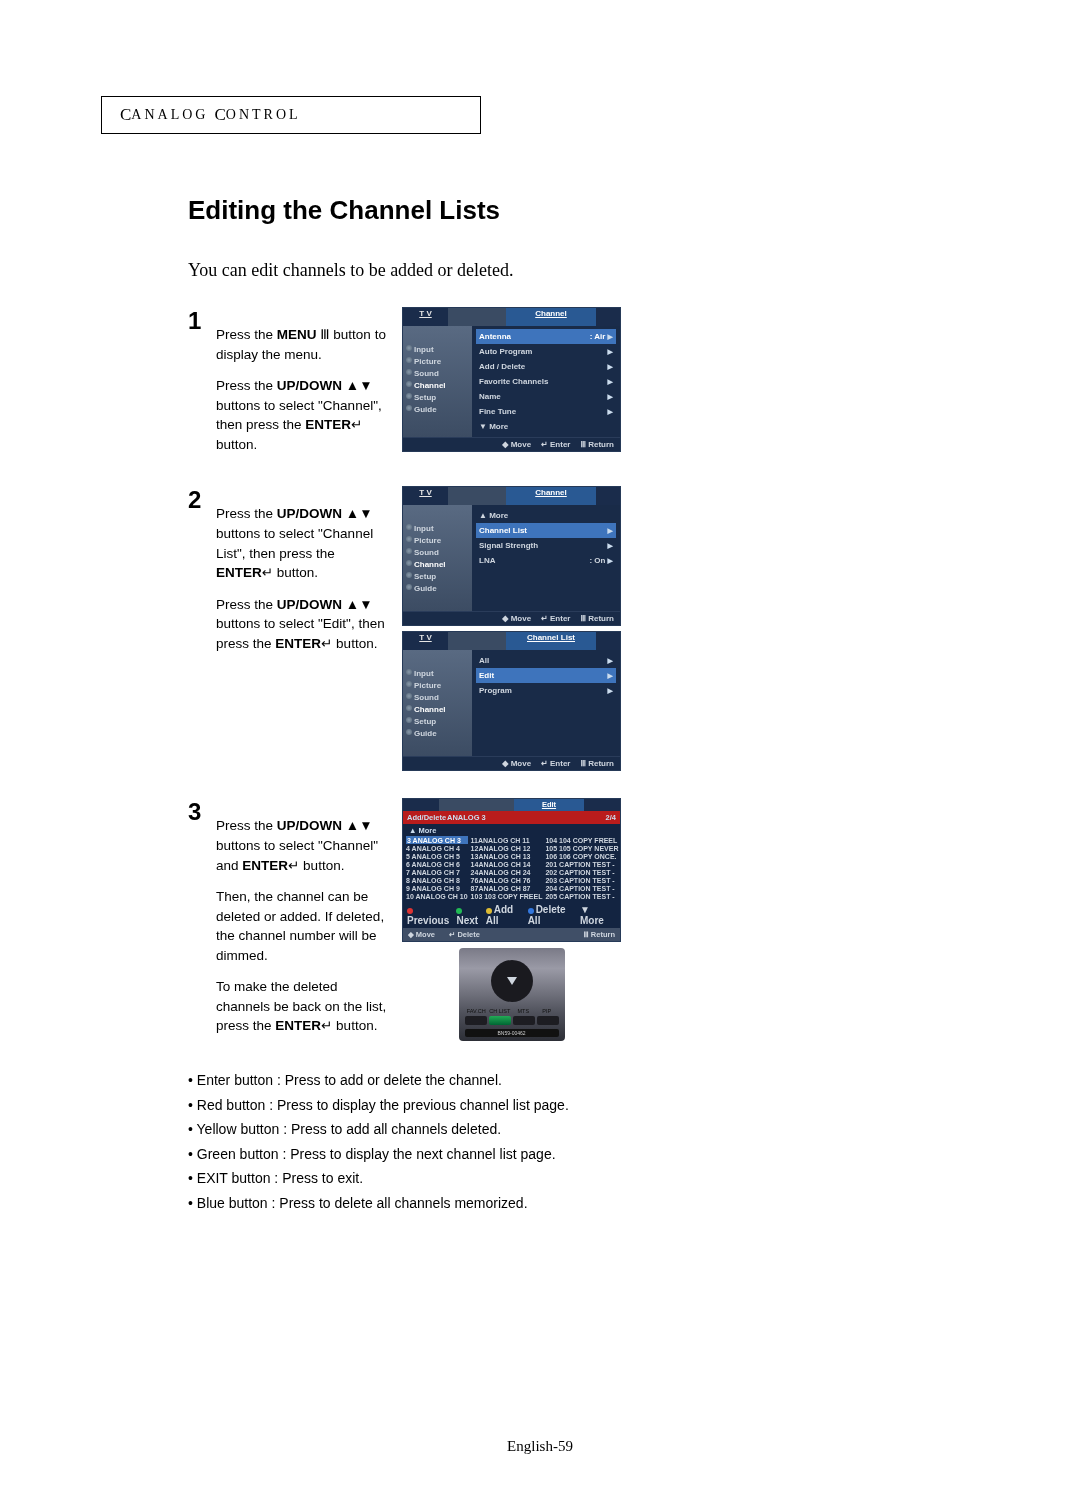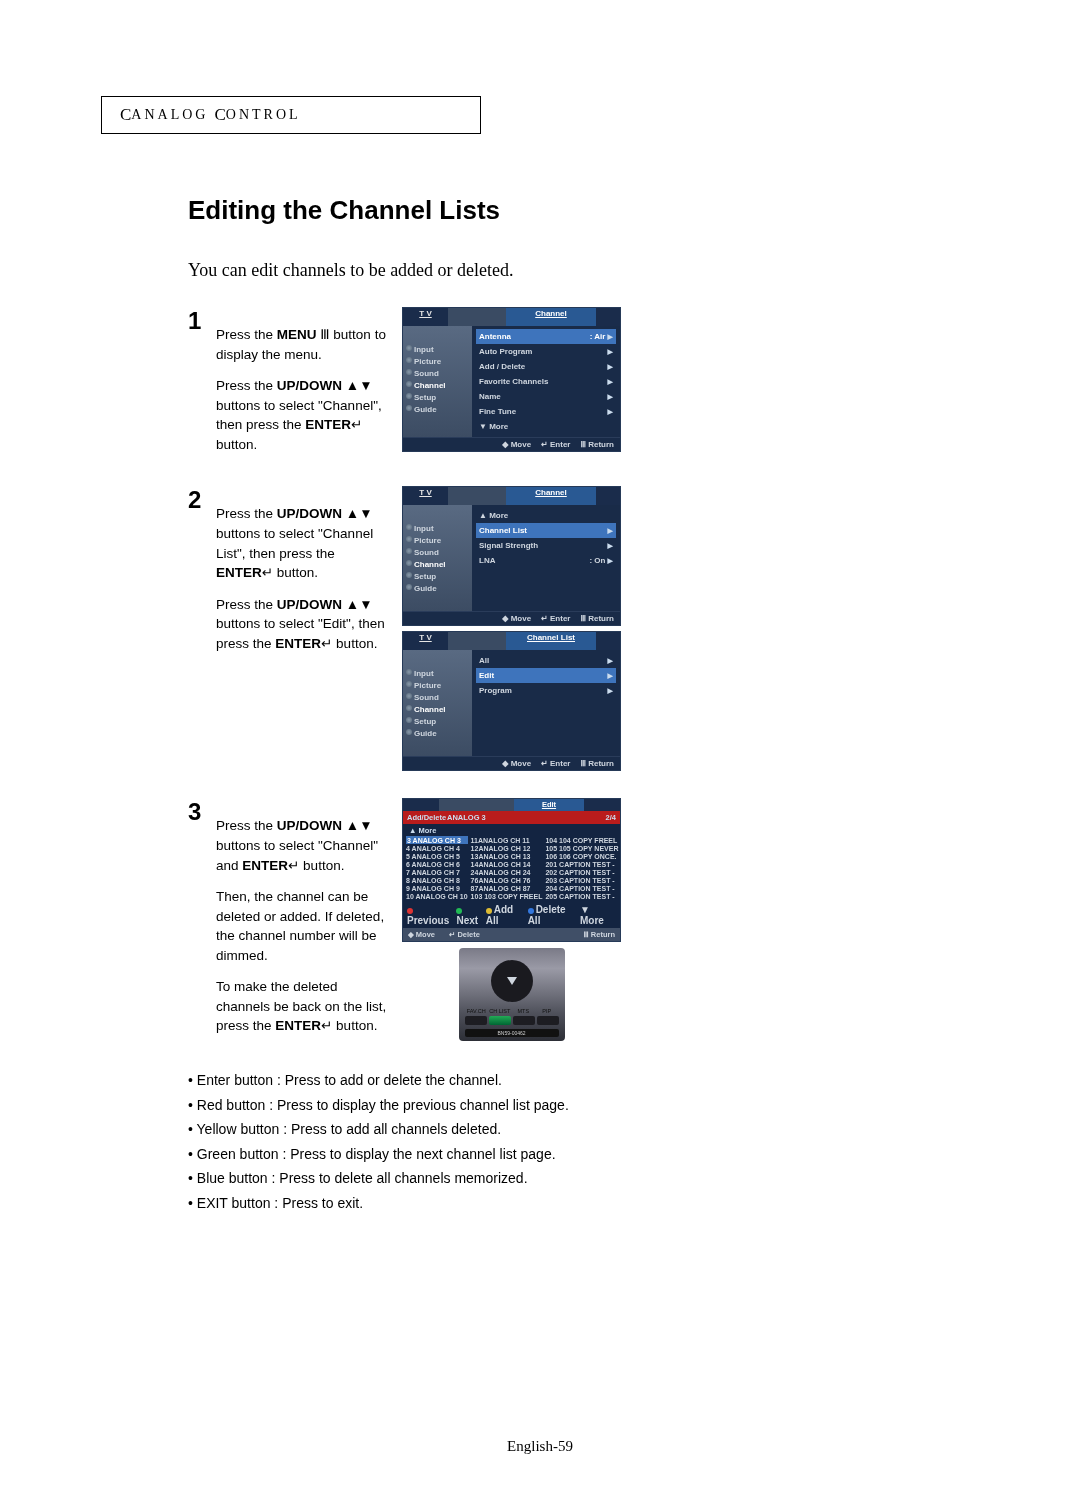--- a/index.html
+++ b/index.html
@@ -318,19 +318,19 @@
           <div class="model">BN59-00462</div>
         </div>
       </div>
     </div>
 
     <div class="notes">
       <p>• Enter button : Press to add or delete the channel.</p>
         <p>• Red button : Press to display the previous channel list page.</p>
         <p>• Yellow button : Press to add all channels deleted.</p>
       <p>• Green button : Press to display the next  channel list page.</p>
+        <p>• EXIT button : Press to exit.</p>
         <p>• Blue button : Press to delete all channels memorized.</p>
-        <p>• EXIT button : Press to exit.</p>
     </div>
   </div>
 
   <div class="pgnum">English-59</div>
 </div>
 
 </body></html>

